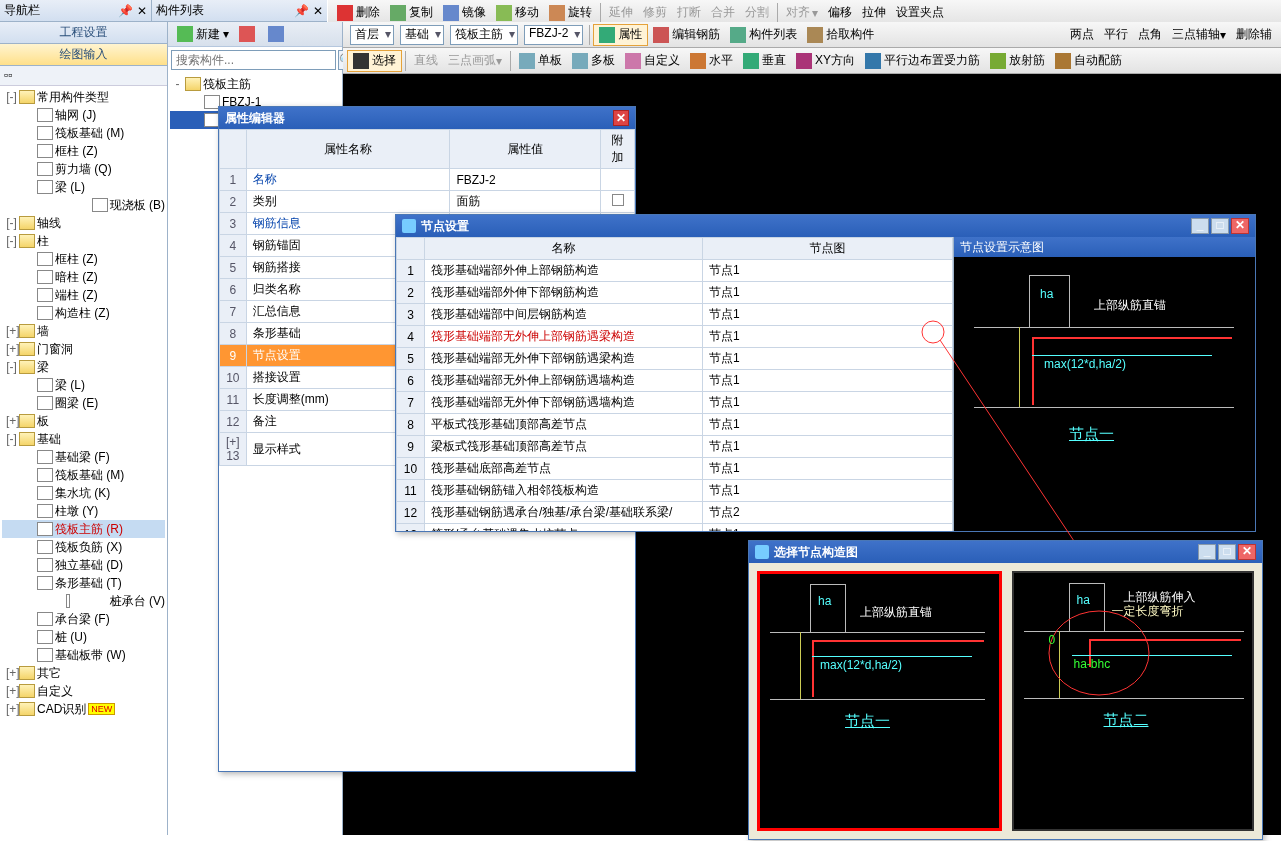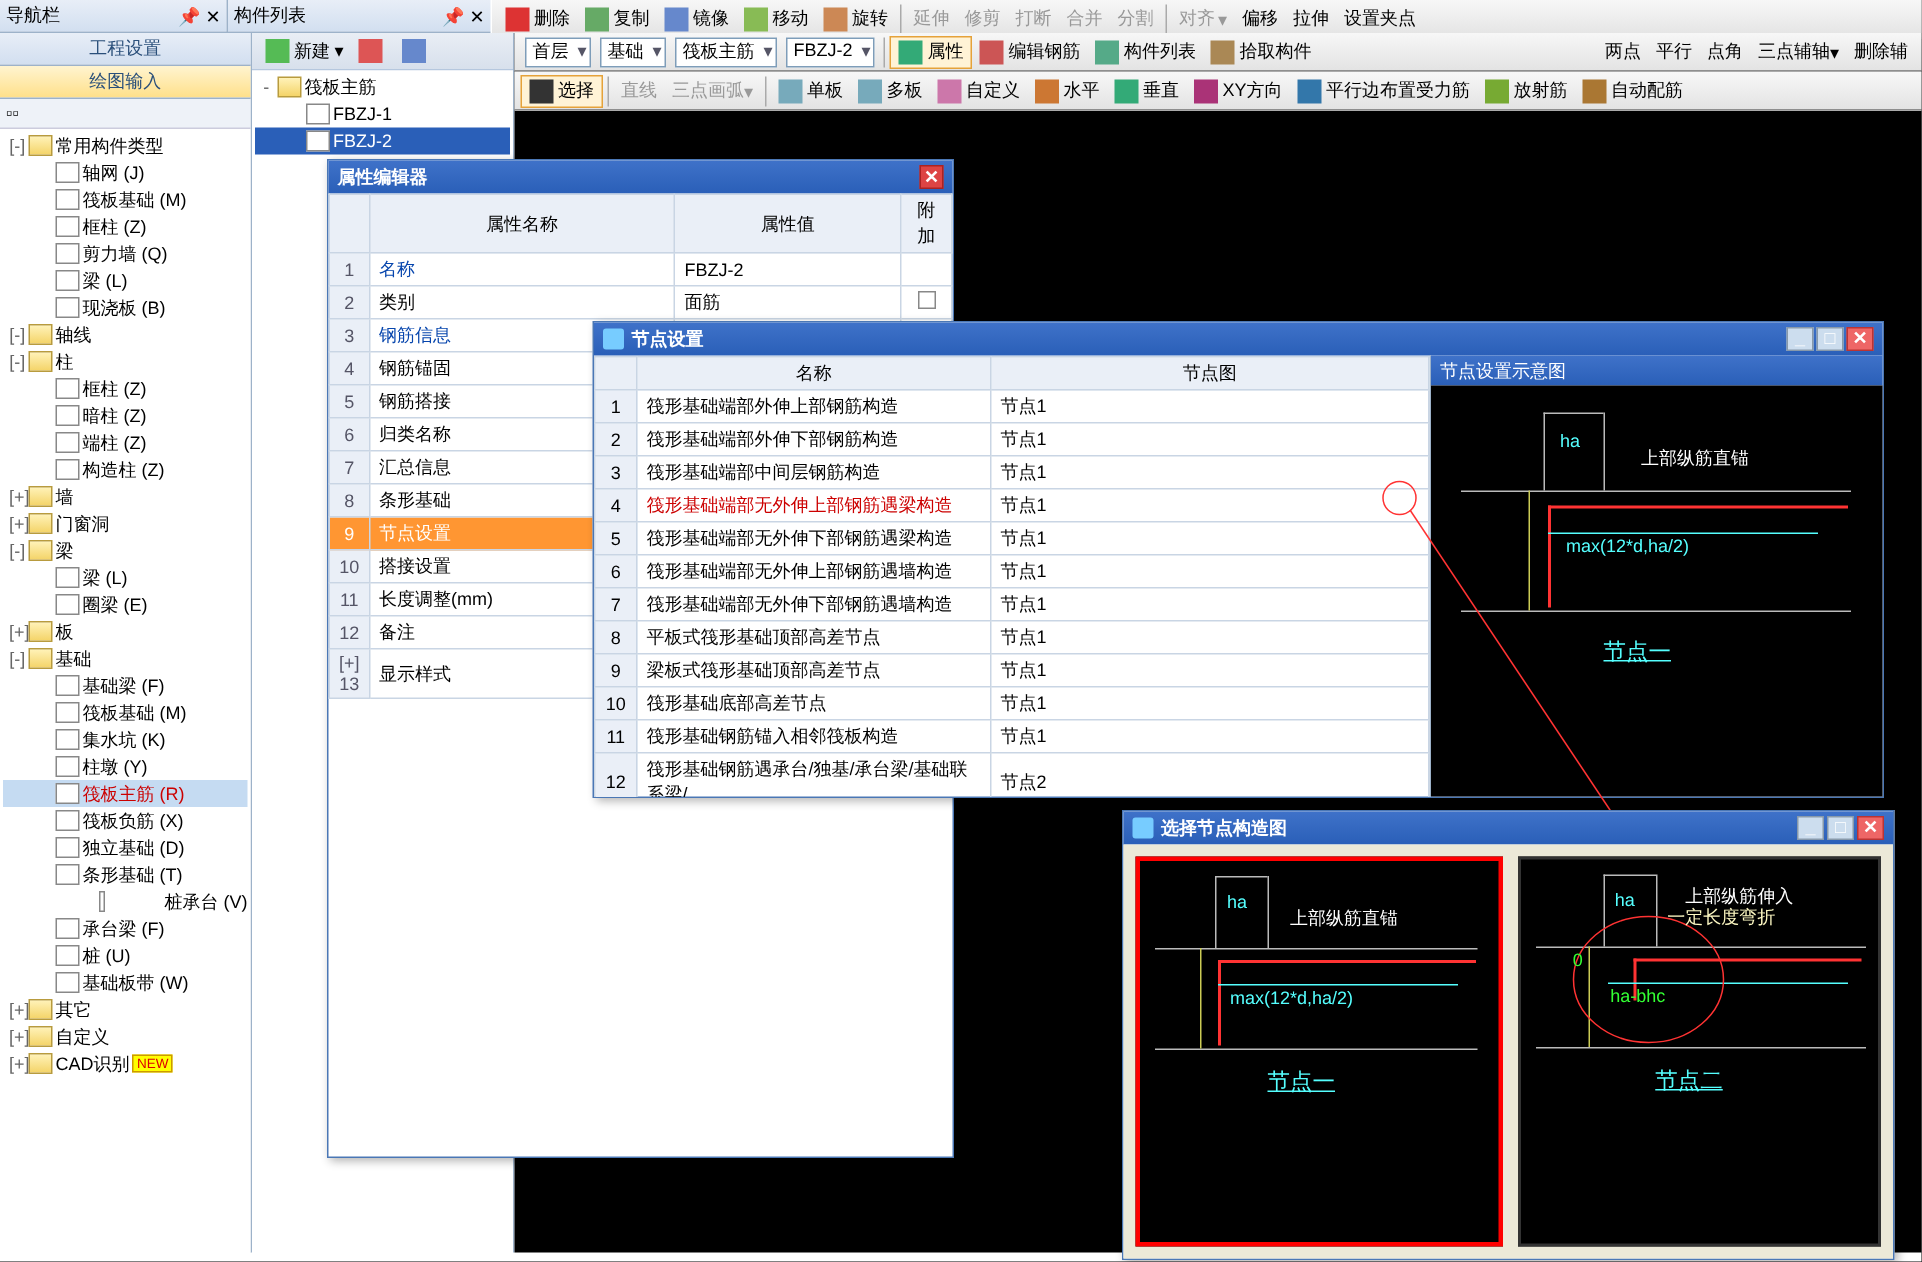--- a/index.html
+++ b/index.html
@@ -163,21 +163,21 @@
         <div class="tn" style="padding-left: 22px;">
           <span class="exp"></span>
           <span class="ico i-file"></span>
           <span>剪力墙 (Q)</span>
         </div>
         <div class="tn" style="padding-left: 22px;">
           <span class="exp"></span>
           <span class="ico i-file"></span>
           <span>梁 (L)</span>
         </div>
-        <div class="tn" style="padding-left: 22px;">
+        <div class="tn" style="padding-left: 22px; justify-content: flex-end;">
           <span class="exp"></span>
           <span class="ico i-file"></span>
           <span>现浇板 (B)</span>
         </div>
         <div class="tn" style="padding-left: 4px;">
           <span class="exp">[-]</span>
           <span class="ico i-fold"></span>
           <span>轴线</span>
         </div>
         <div class="tn" style="padding-left: 4px;">
@@ -325,20 +325,26 @@
           <span class="tb-ico" style="background:#5b5"></span>
           <span>新建</span>
           <span style="margin-left:3px">▾</span>
         </span>
       <span class="tb-btn">
           <span class="tb-ico" style="background:#d55"></span>
         </span>
       <span class="tb-btn">
           <span class="tb-ico" style="background:#68c"></span>
         </span>
+    </div>
+    <div class="search">
+      <input placeholder="搜索构件..." style="">
+      <div class="go">
+          <span>🔍</span>
+        </div>
     </div>
     <div class="ctree">
       <div class="tn" style="padding-left:2px">
           <span class="exp">-</span>
           <span class="ico i-fold"></span>
           <span>筏板主筋</span>
         </div>
       <div class="tn" style="padding-left:32px">
           <span class="ico i-file"></span>
           <span>FBZJ-1</span>
@@ -552,21 +558,21 @@
       <span class="win-btn cl">✕</span>
     </span>
   </div>
   <div style="display:flex;height:calc(100% - 22px)">
     <div style="flex:1;overflow:auto">
       <table class="ntab">
         <tbody>
             <tr>
               <th class="rn"></th>
               <th>名称</th>
-              <th style="width:292px">节点图</th>
+              <th style="width:250px">节点图</th>
             </tr>
         </tbody>
           <tbody id="nodebody">
             <tr>
               <td class="rn">1</td>
               <td>筏形基础端部外伸上部钢筋构造</td>
               <td>节点1</td>
             </tr>
             <tr>
               <td class="rn">2</td>

